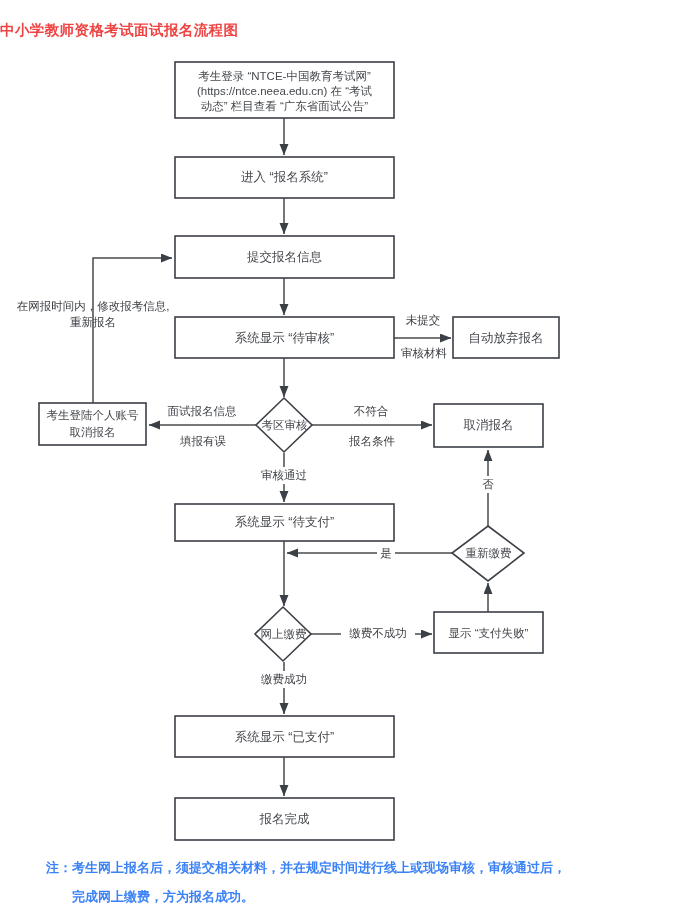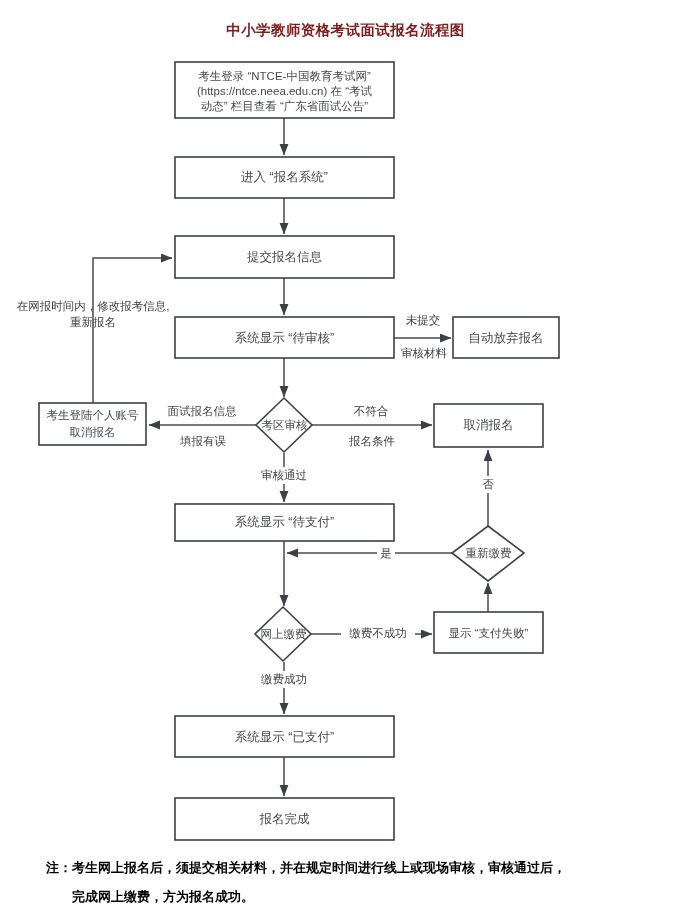--- a/index.html
+++ b/index.html
@@ -55,36 +55,35 @@
     font-size: 11.5px;
     fill: #3c3f44;
     text-anchor: middle;
     dominant-baseline: middle;
   }
   .title-text {
     position: absolute;
     left: 0;
     top: 21px;
     width: 691px;
-    text-align: center;
     font-family: "Liberation Sans", "DejaVu Sans", sans-serif;
     font-size: 14.5px;
     font-weight: bold;
-    color: #7f1d1d;
+    color: #ef4444;
     letter-spacing: 0.4px;
   }
   .note-text {
     position: absolute;
     left: 46px;
     top: 858px;
     width: 600px;
     font-family: "Liberation Sans", "DejaVu Sans", sans-serif;
     font-size: 13px;
     font-weight: bold;
-    color: #000000;
+    color: #3b82f6;
     line-height: 1.55;
     text-indent: 0;
   }
   .note-line2 {
     padding-left: 26px;
     margin-top: 9px;
   }
 </style>
 </head>
 <body>

